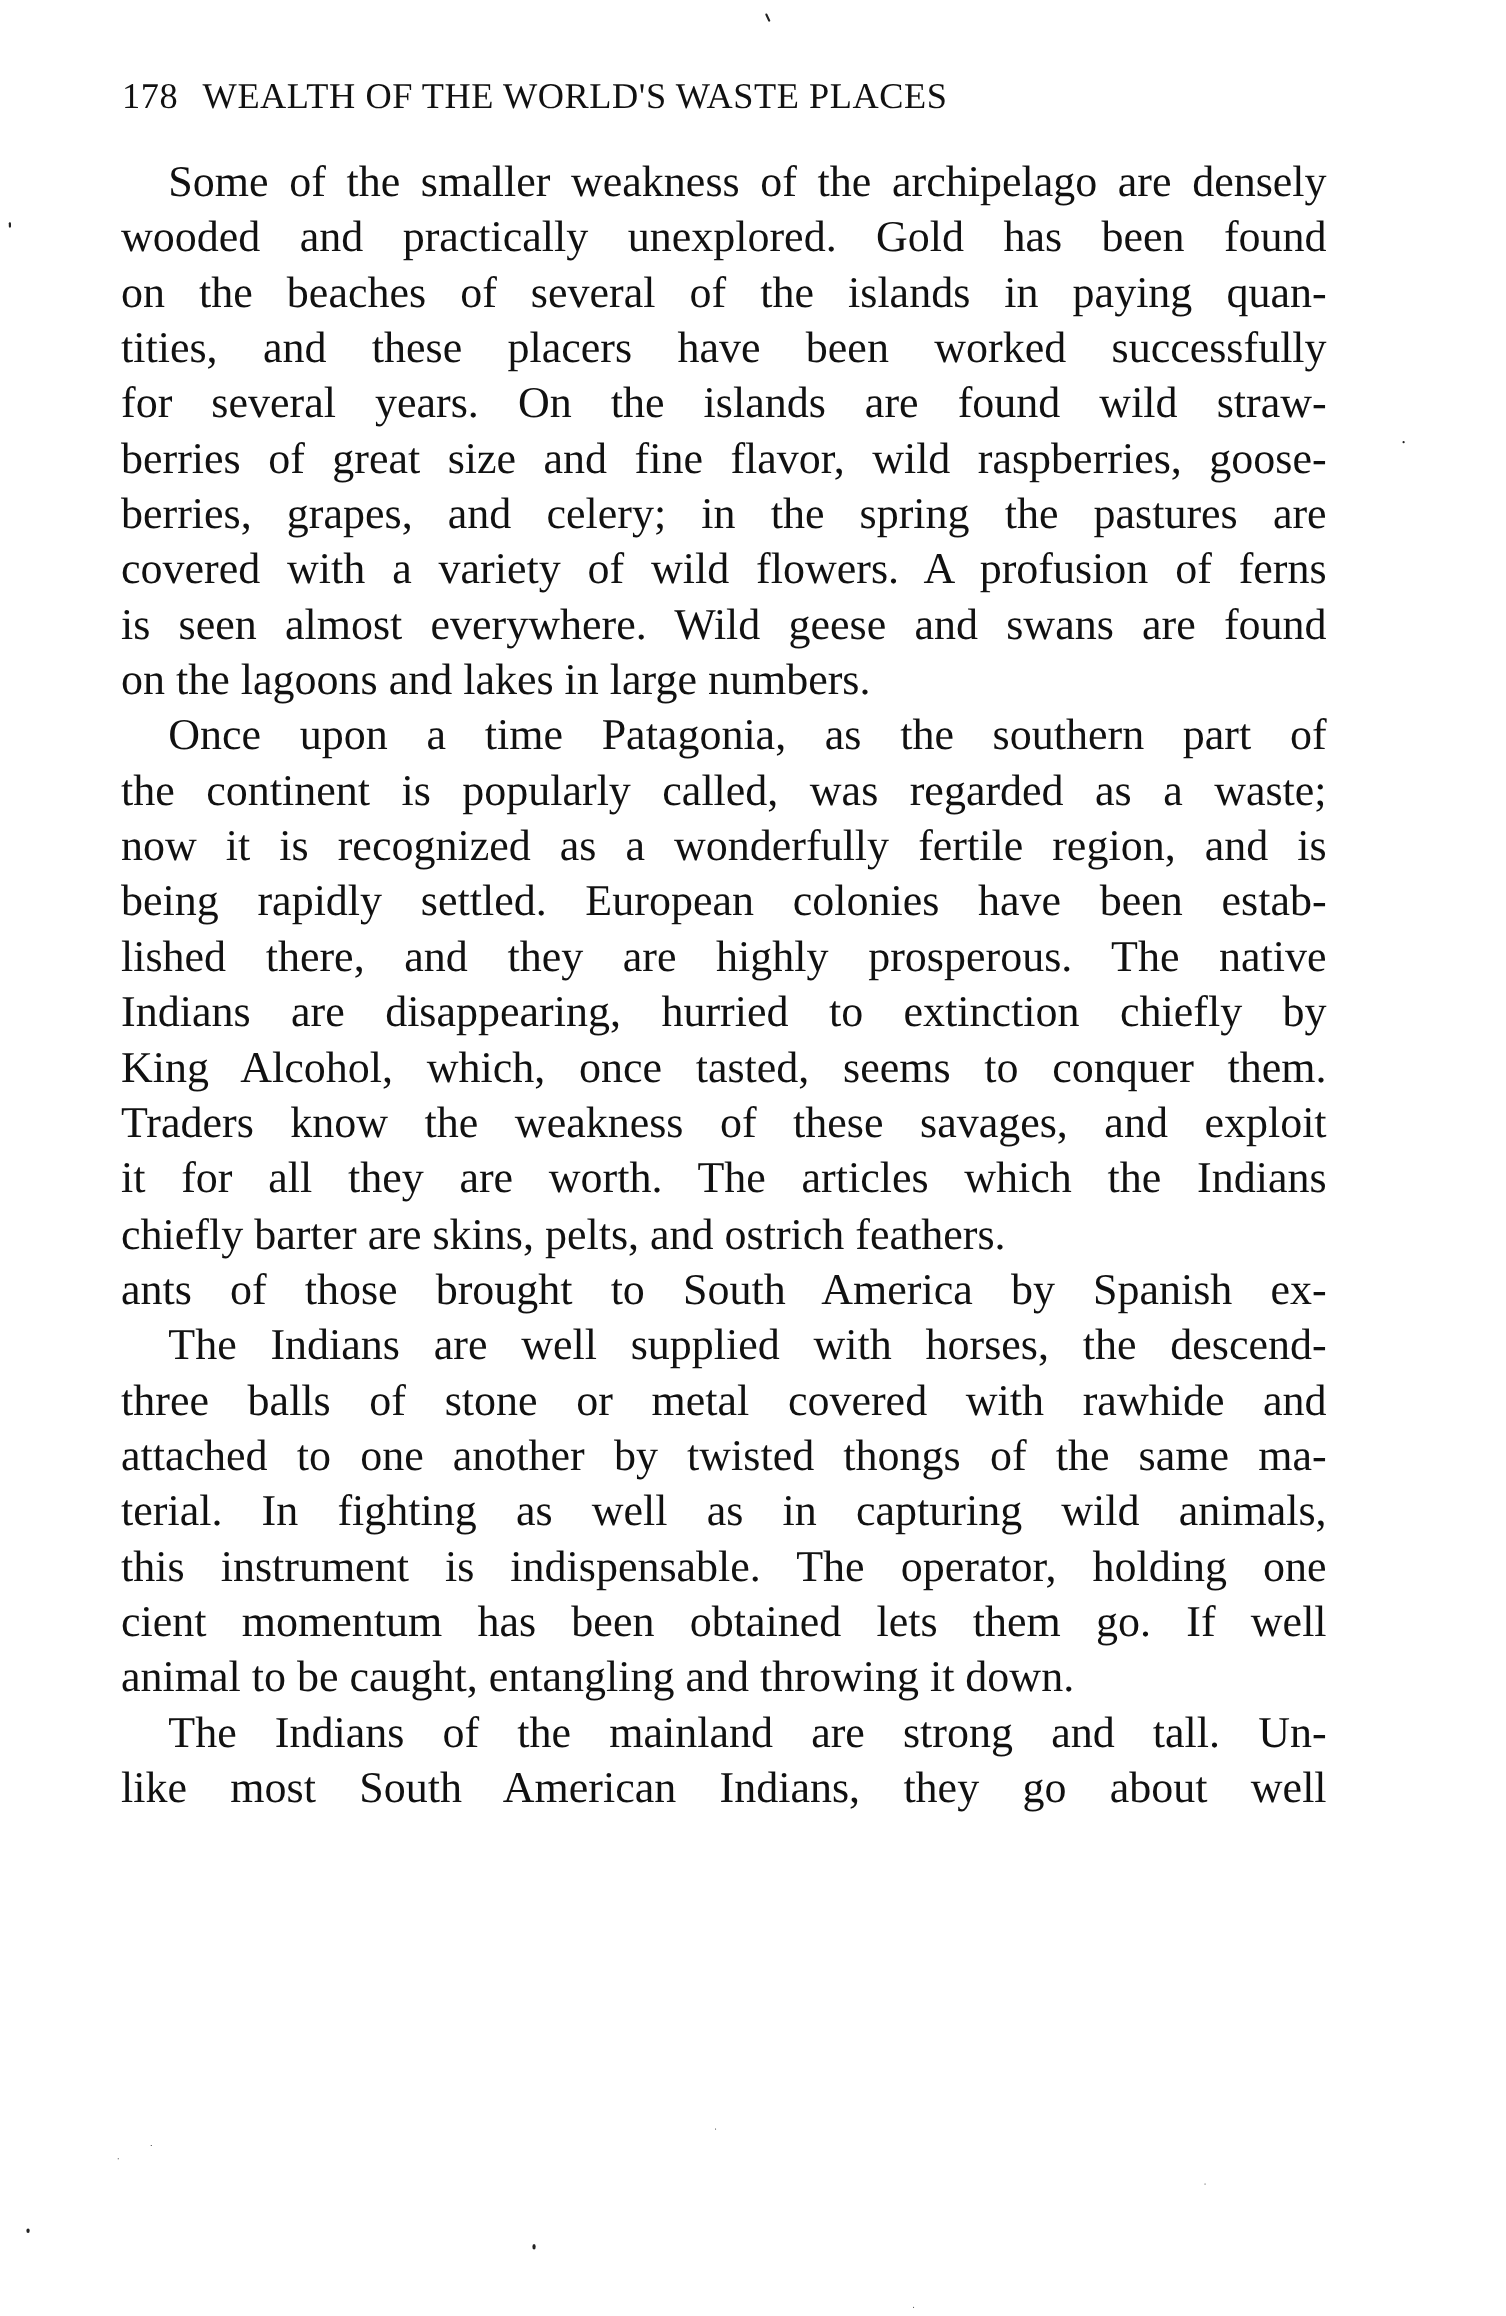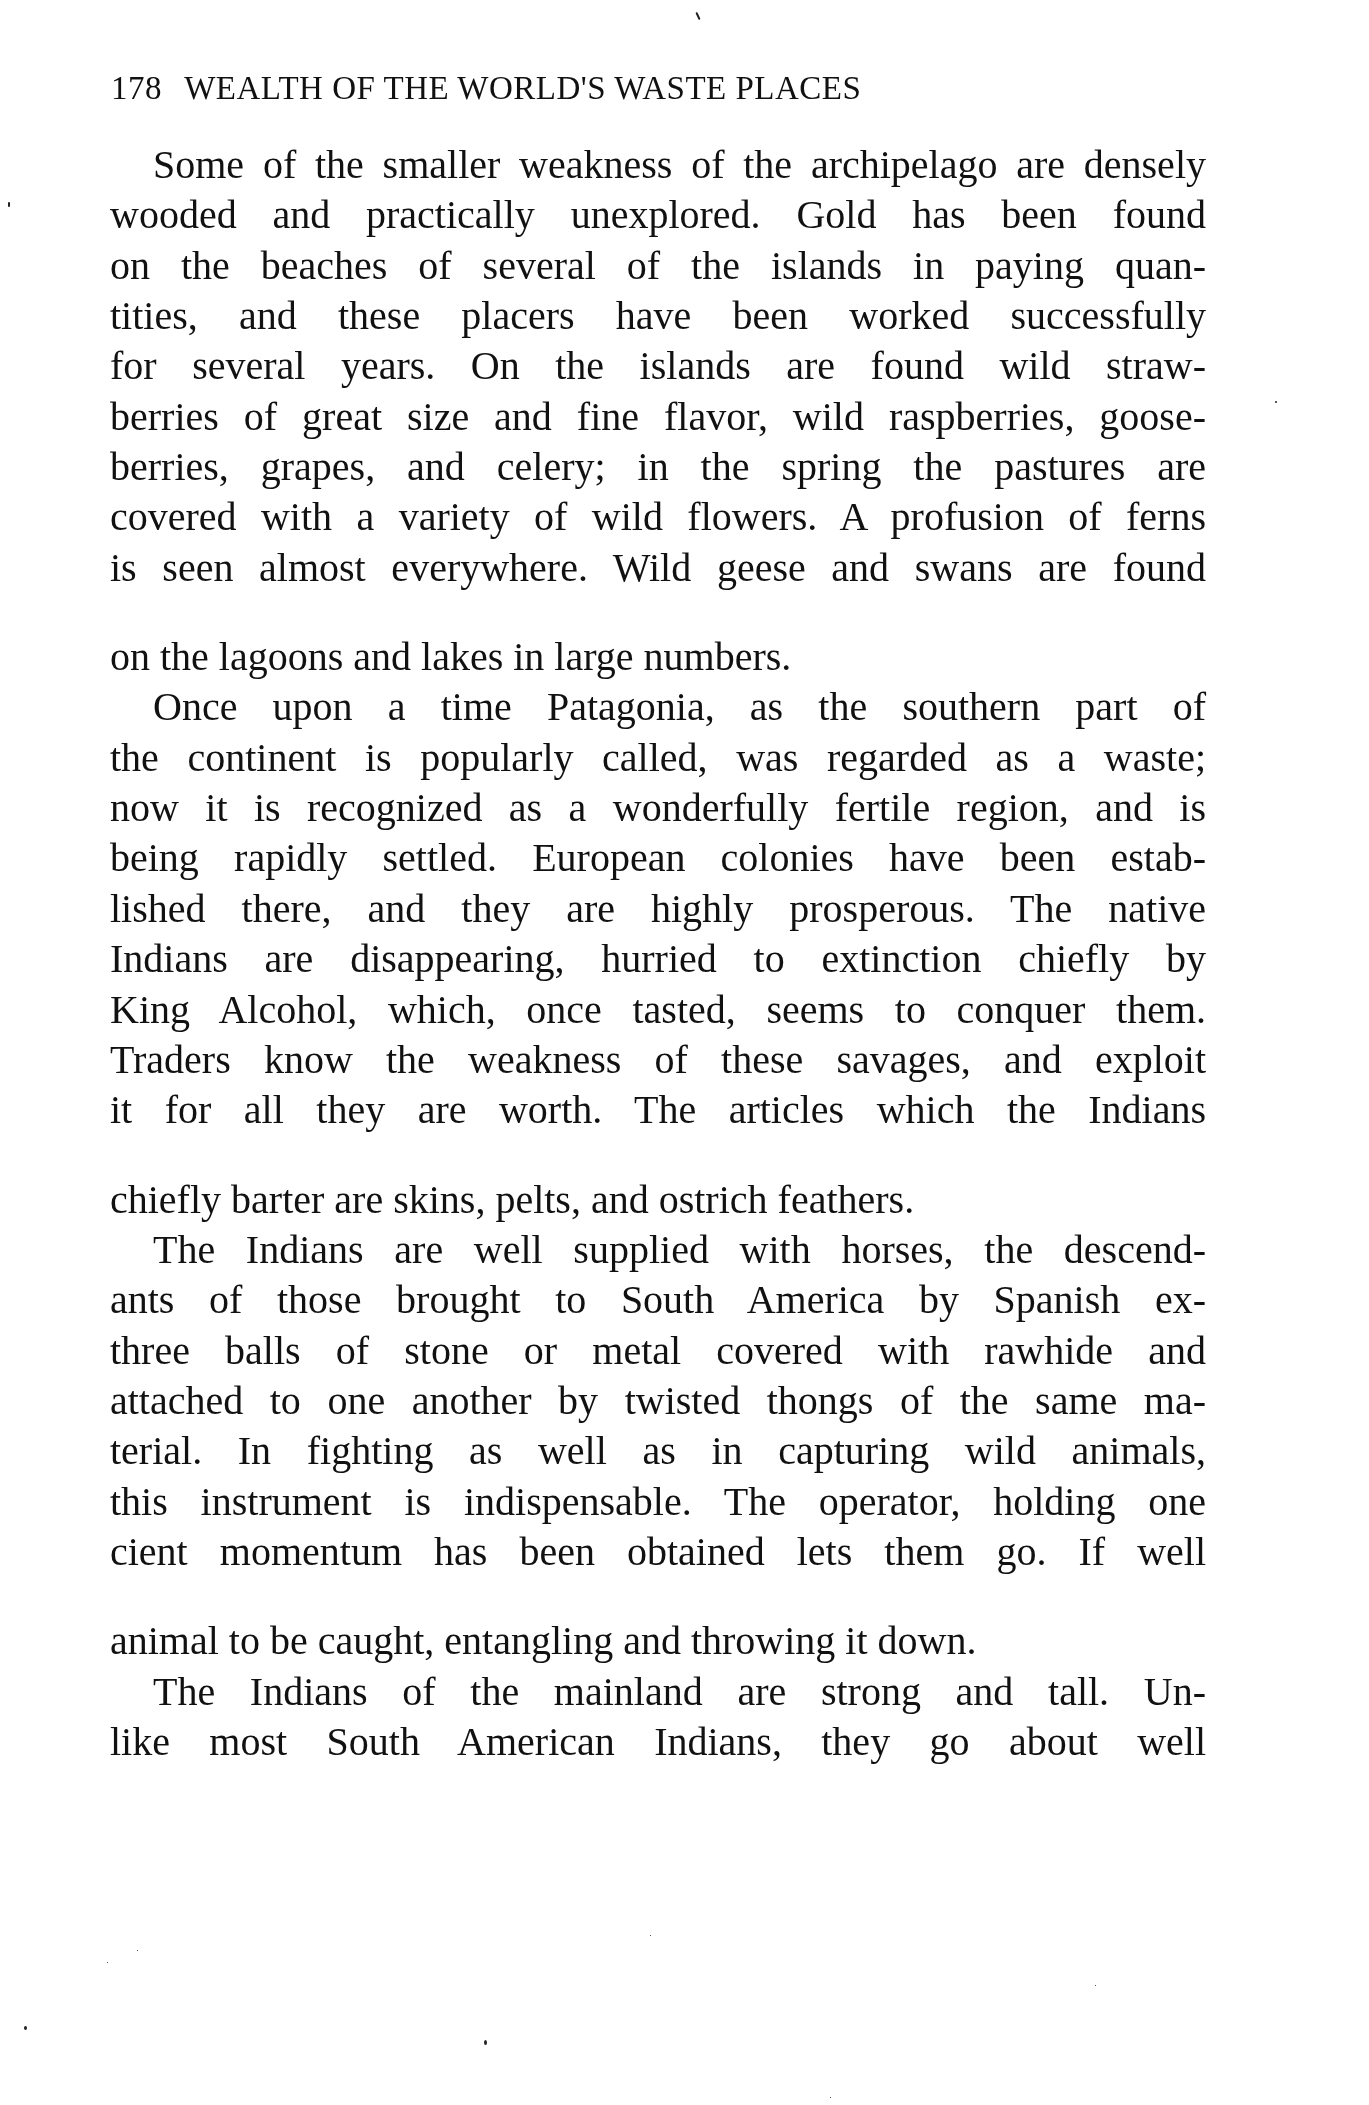--- a/index.html
+++ b/index.html
@@ -3,21 +3,21 @@
 <meta charset="utf-8">
 <style>
   html, body { margin: 0; padding: 0; background: #ffffff; }
   body { width: 1369px; height: 2105px; position: relative; overflow: hidden; font-family: "Liberation Serif", "DejaVu Serif", serif; color: #111111; }
   .page { position: absolute; left: 0; top: 0; width: 1369px; height: 2105px; }
   .running-head { position: absolute; left: 111px; top: 68px; width: 1000px; font-size: 33px; line-height: 40px; white-space: nowrap; letter-spacing: 0.5px; }
   .running-head .pg { margin-right: 14px; }
   .body-text { position: absolute; left: 110px; top: 140px; width: 1096px; }
   .line { height: 50.35px; line-height: 50px; font-size: 40px; white-space: nowrap; text-align: justify; text-align-last: justify; }
   .line.indent { padding-left: 43px; }
-  .line.last { text-align: left; text-align-last: left; margin-top: 39px; }
+  .line.last { text-align: left; text-align-last: left; }
   .speck { position: absolute; background: #222; border-radius: 50%; }
 </style>
 </head>
 <body>
 
 <div class="page">
 
   <div class="running-head">
     <span class="pg">178</span>
     <span>WEALTH OF THE WORLD'S WASTE PLACES</span>
@@ -45,22 +45,22 @@
       <div class="line">being rapidly settled.  European colonies have been estab-</div>
       <div class="line">lished there, and they are highly prosperous.  The native</div>
       <div class="line">Indians are disappearing, hurried to extinction chiefly by</div>
       <div class="line">King Alcohol, which, once tasted, seems to conquer them.</div>
       <div class="line">Traders know the weakness of these savages, and exploit</div>
       <div class="line">it for all they are worth.  The articles which the Indians</div>
       <div class="line last">chiefly barter are skins, pelts, and ostrich feathers.</div>
     </div>
 
     <div>
+      <div class="line">ants of those brought to South America by Spanish ex-</div>
       <div class="line indent">The Indians are well supplied with horses, the descend-</div>
-      <div class="line">ants of those brought to South America by Spanish ex-</div>
       <div class="line">three balls of stone or metal covered with rawhide and</div>
       <div class="line">attached to one another by twisted thongs of the same ma-</div>
       <div class="line">terial.  In fighting as well as in capturing wild animals,</div>
       <div class="line">this instrument is indispensable.  The operator, holding one</div>
       <div class="line">cient momentum has been obtained lets them go.  If well</div>
       <div class="line last">animal to be caught, entangling and throwing it down.</div>
     </div>
 
     <div>
       <div class="line indent">The Indians of the mainland are strong and tall.  Un-</div>

